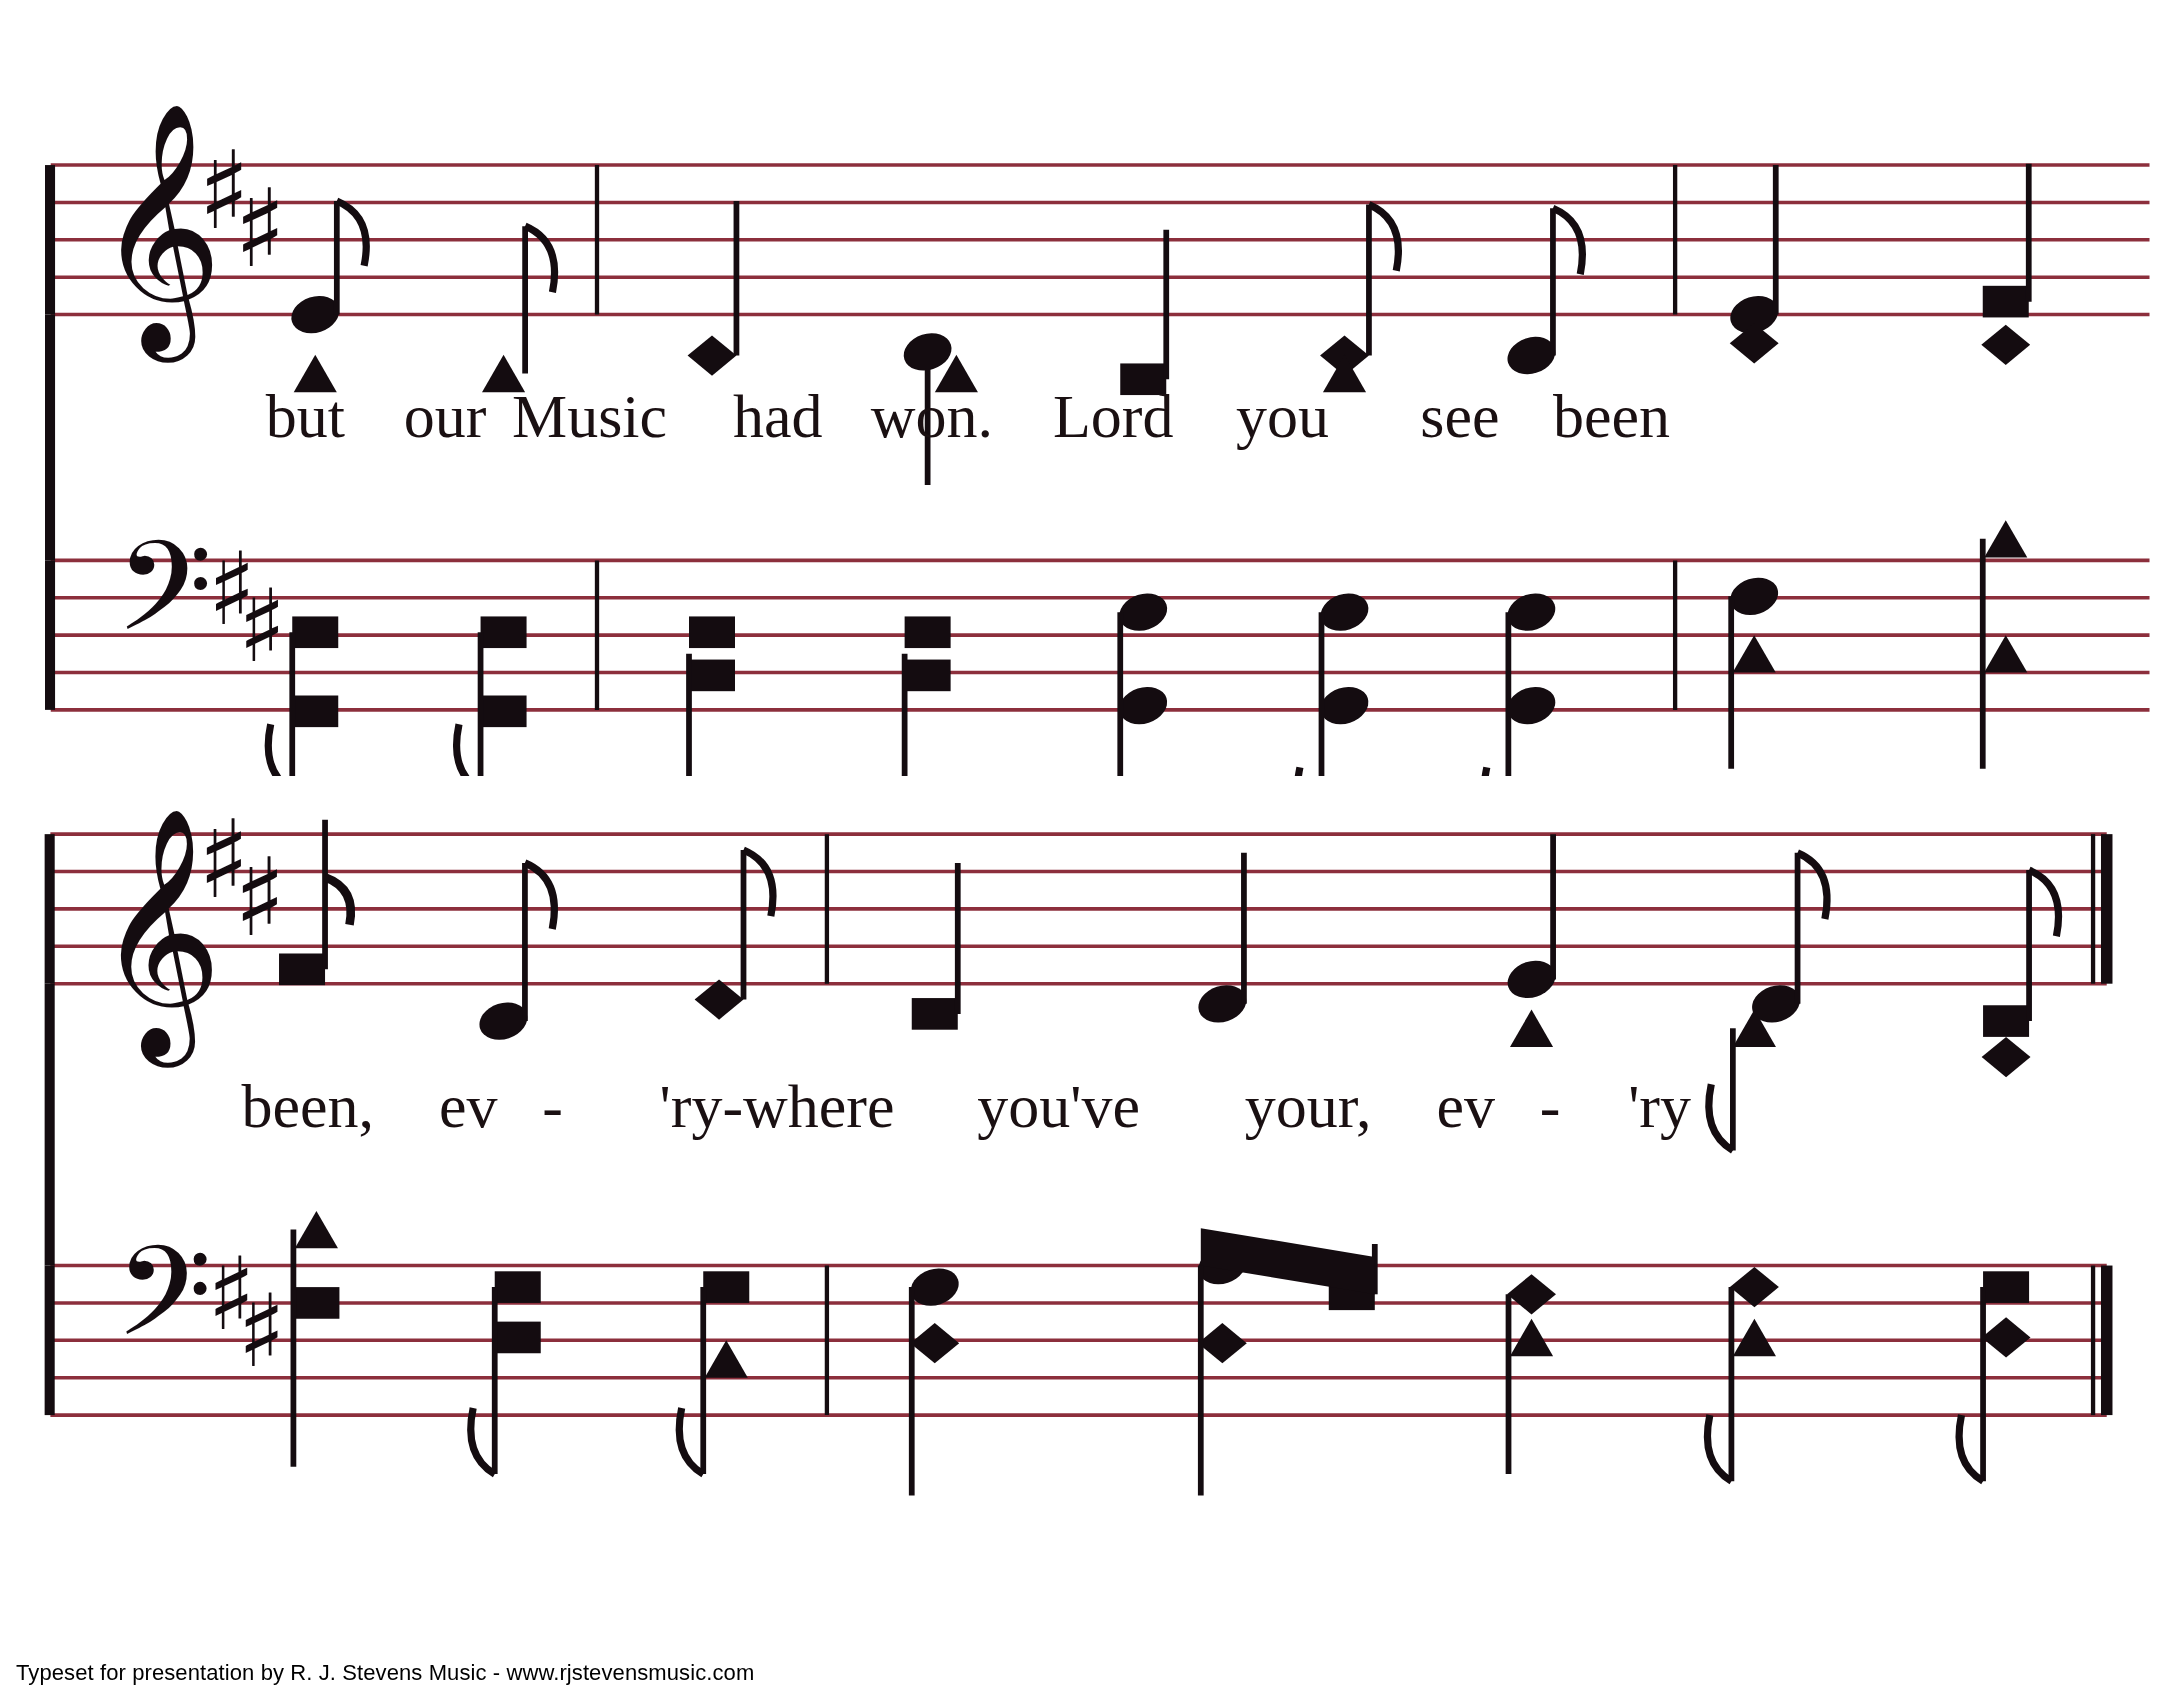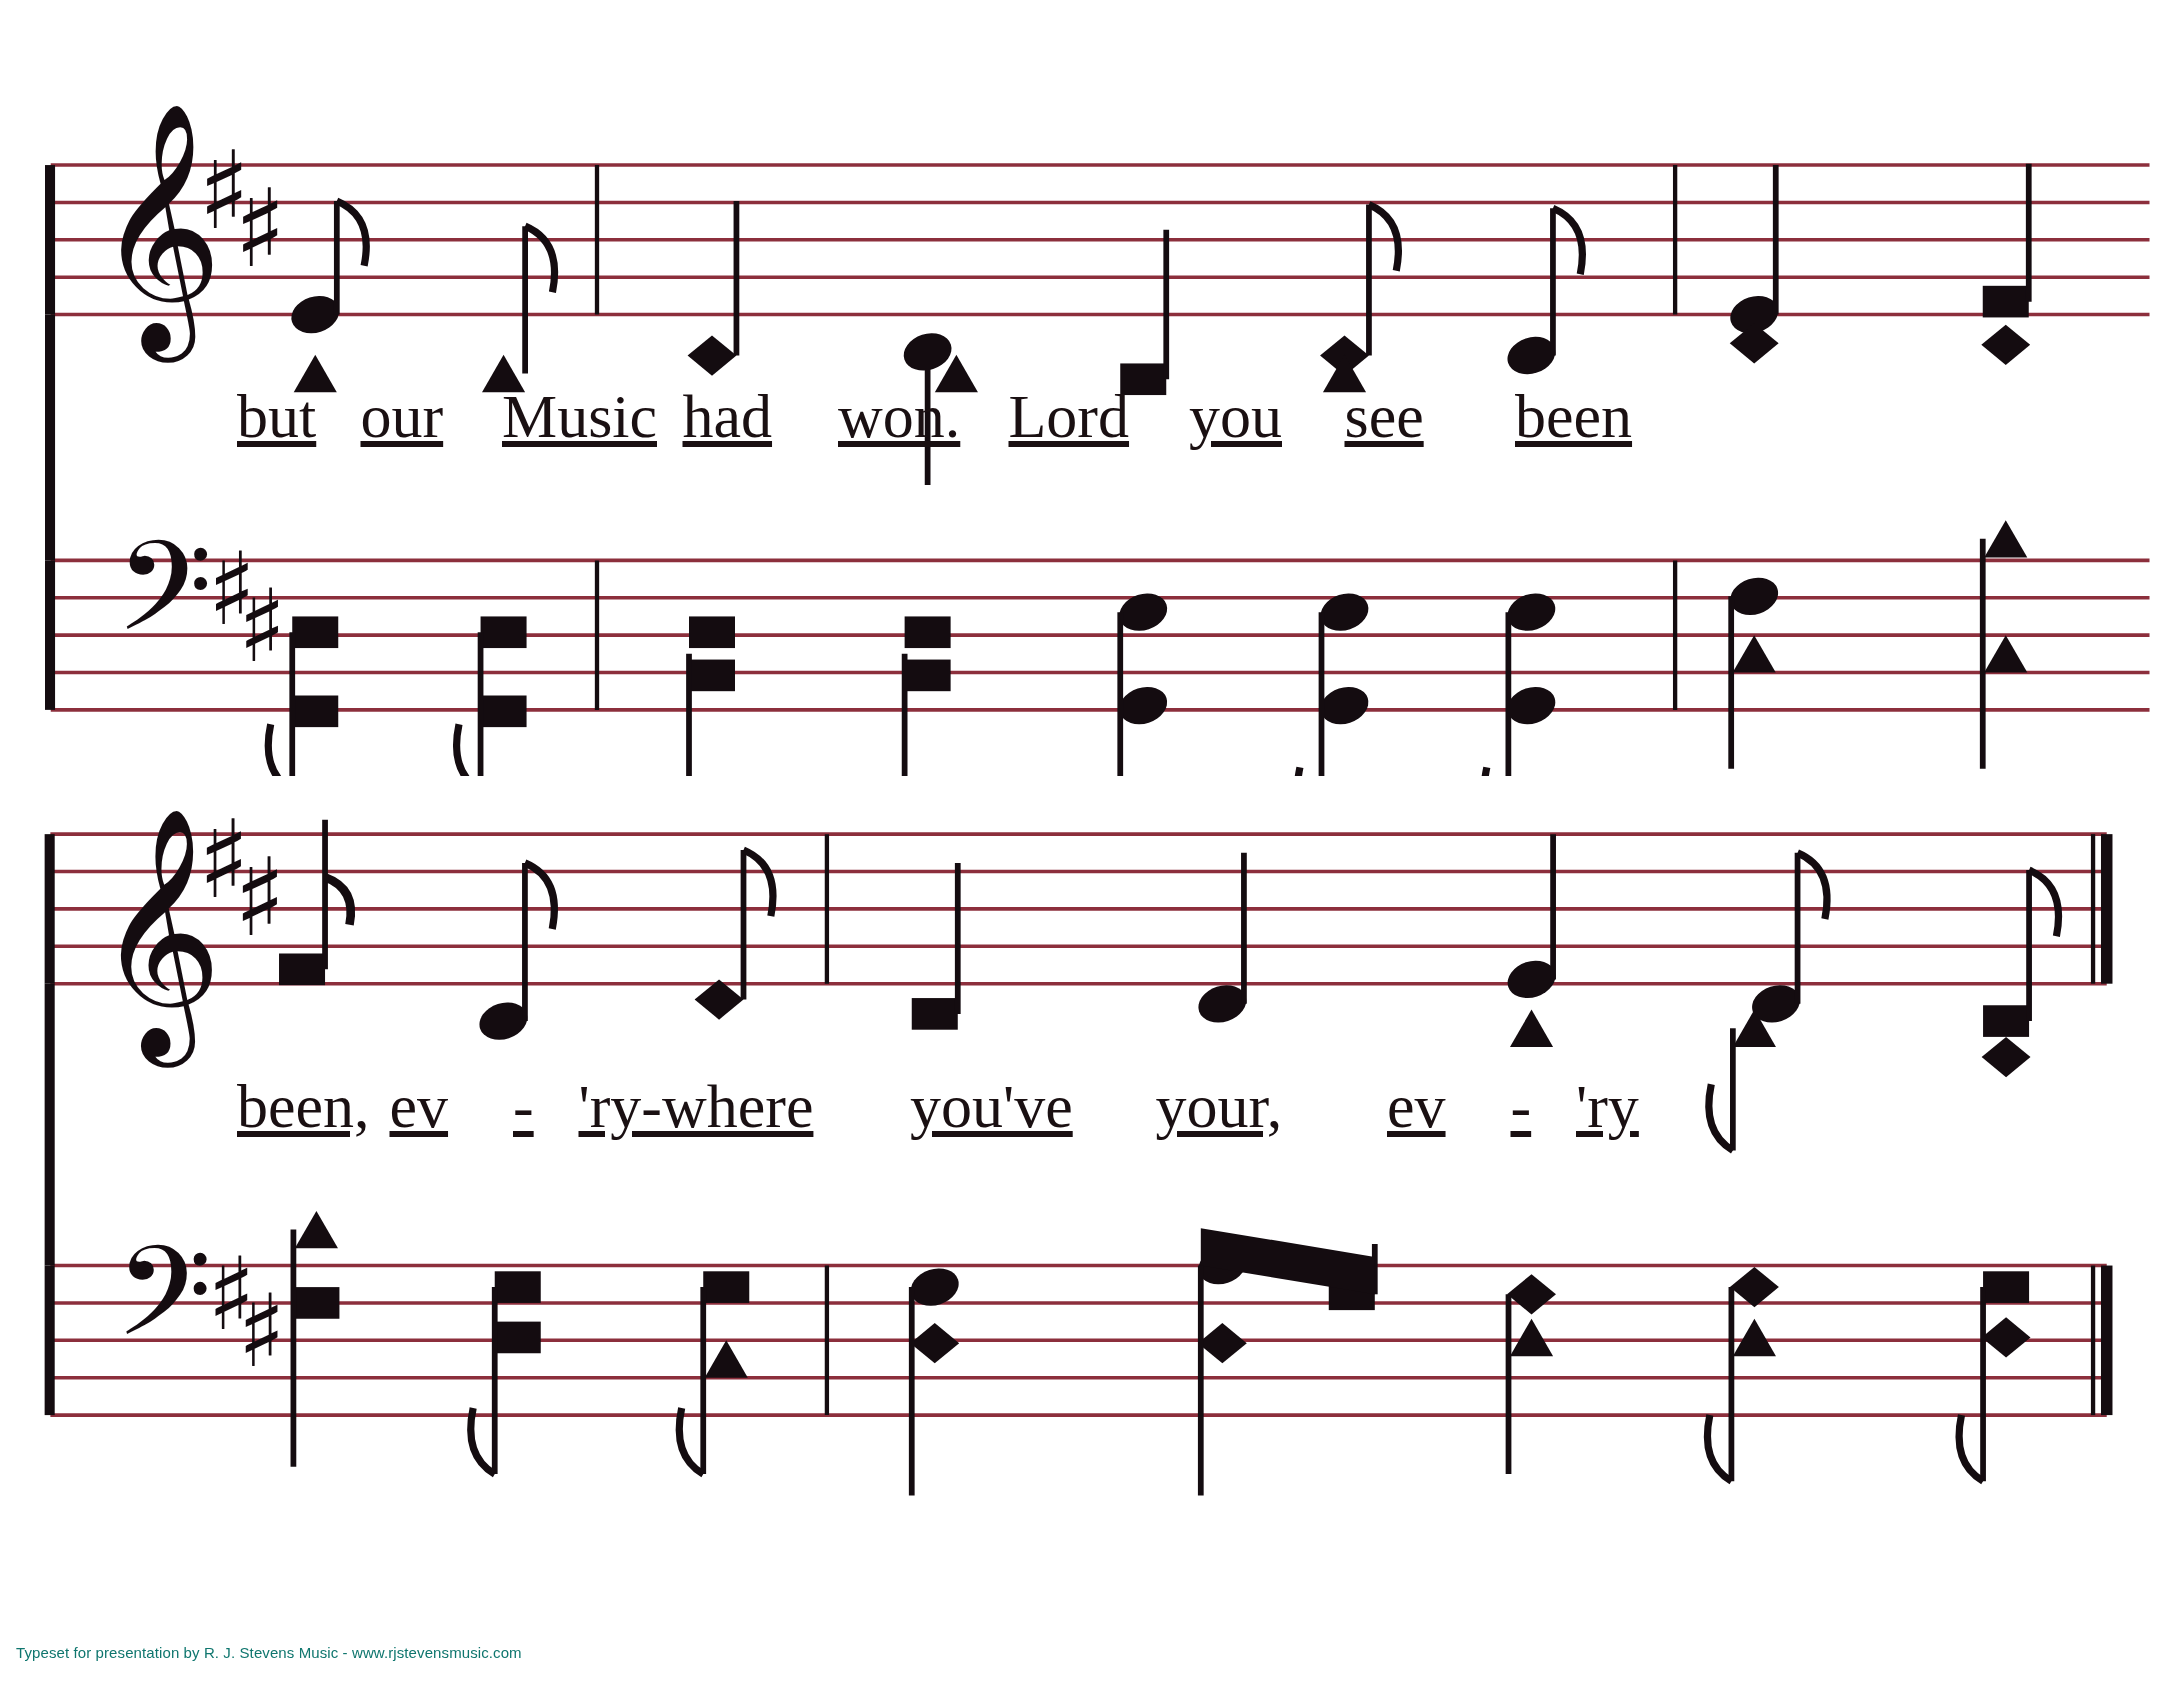--- a/index.html
+++ b/index.html
@@ -39,30 +39,29 @@
     font-size: 62px;
     color: #1a1012;
     white-space: nowrap;
     font-family: "Liberation Serif", serif;
   }
   #lyrics-1 { top: 381px; padding-left: 237px; }
   #lyrics-2 { top: 1071px; padding-left: 237px; }
 
   .lyric-syll {
     display: inline-block;
-    text-align: left;
-    text-decoration: underline;
+    text-align: right;
   }
 
   .footer {
     position: absolute;
     left: 16px;
-    bottom: 29px;
-    font-size: 15px;
-    color: #0f766e;
+    bottom: 4px;
+    font-size: 22px;
+    color: #000000;
     font-family: "Liberation Sans", sans-serif;
     letter-spacing: 0.1px;
   }
 </style>
 </head>
 <body>
 
 <div class="page">
 
   <div class="system" id="system-1">

